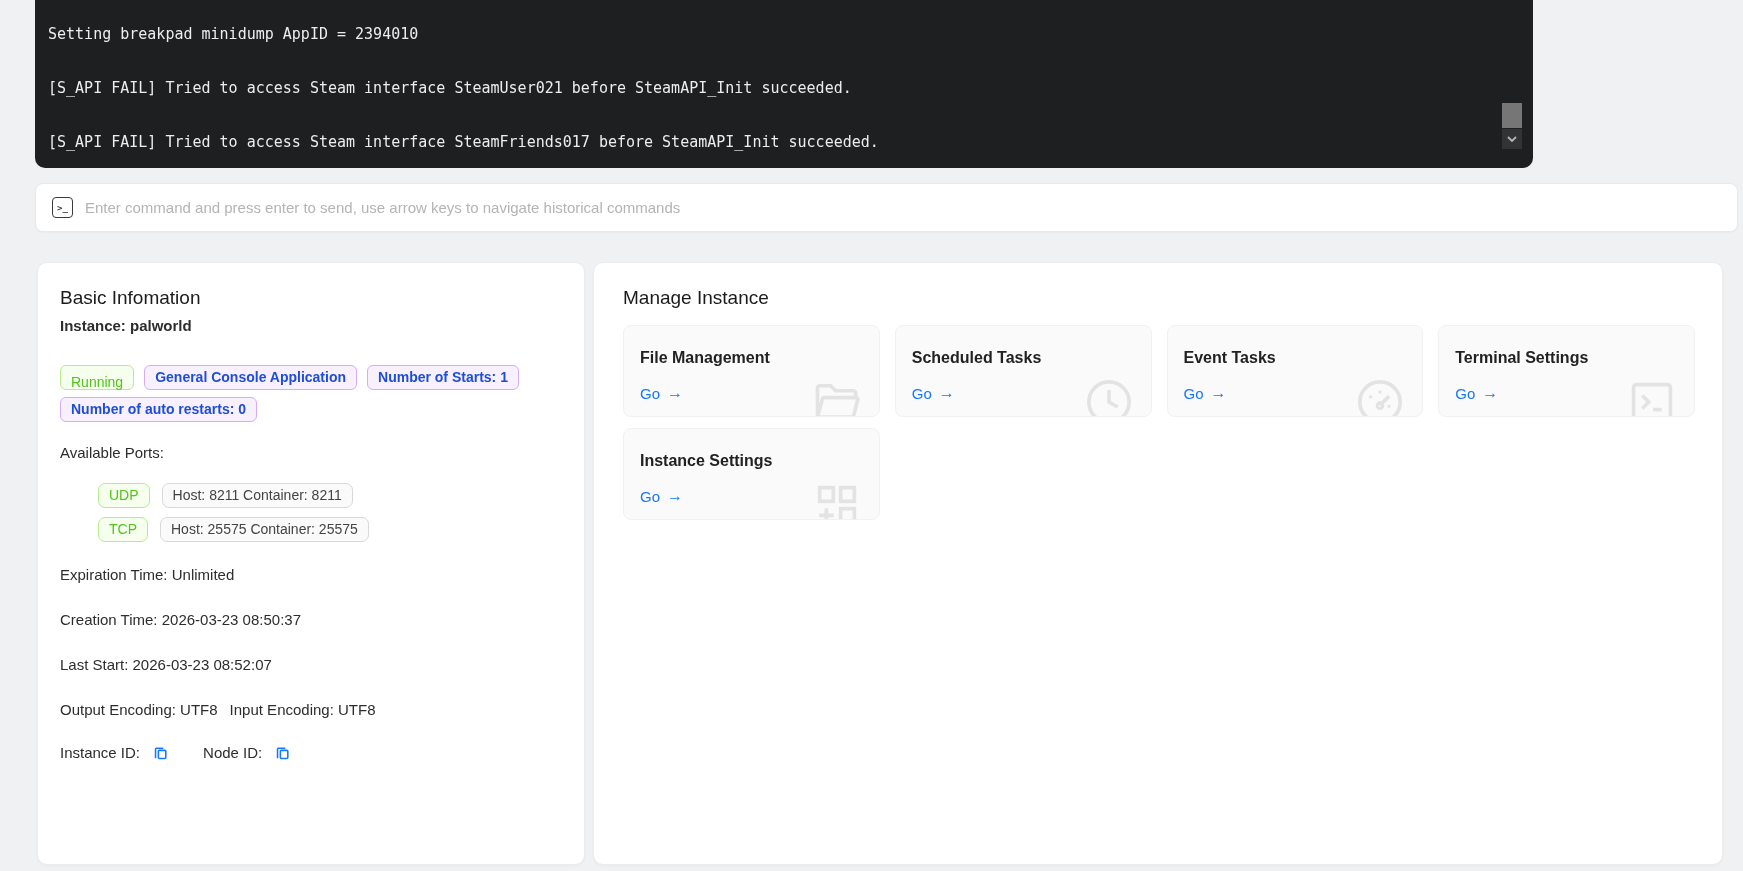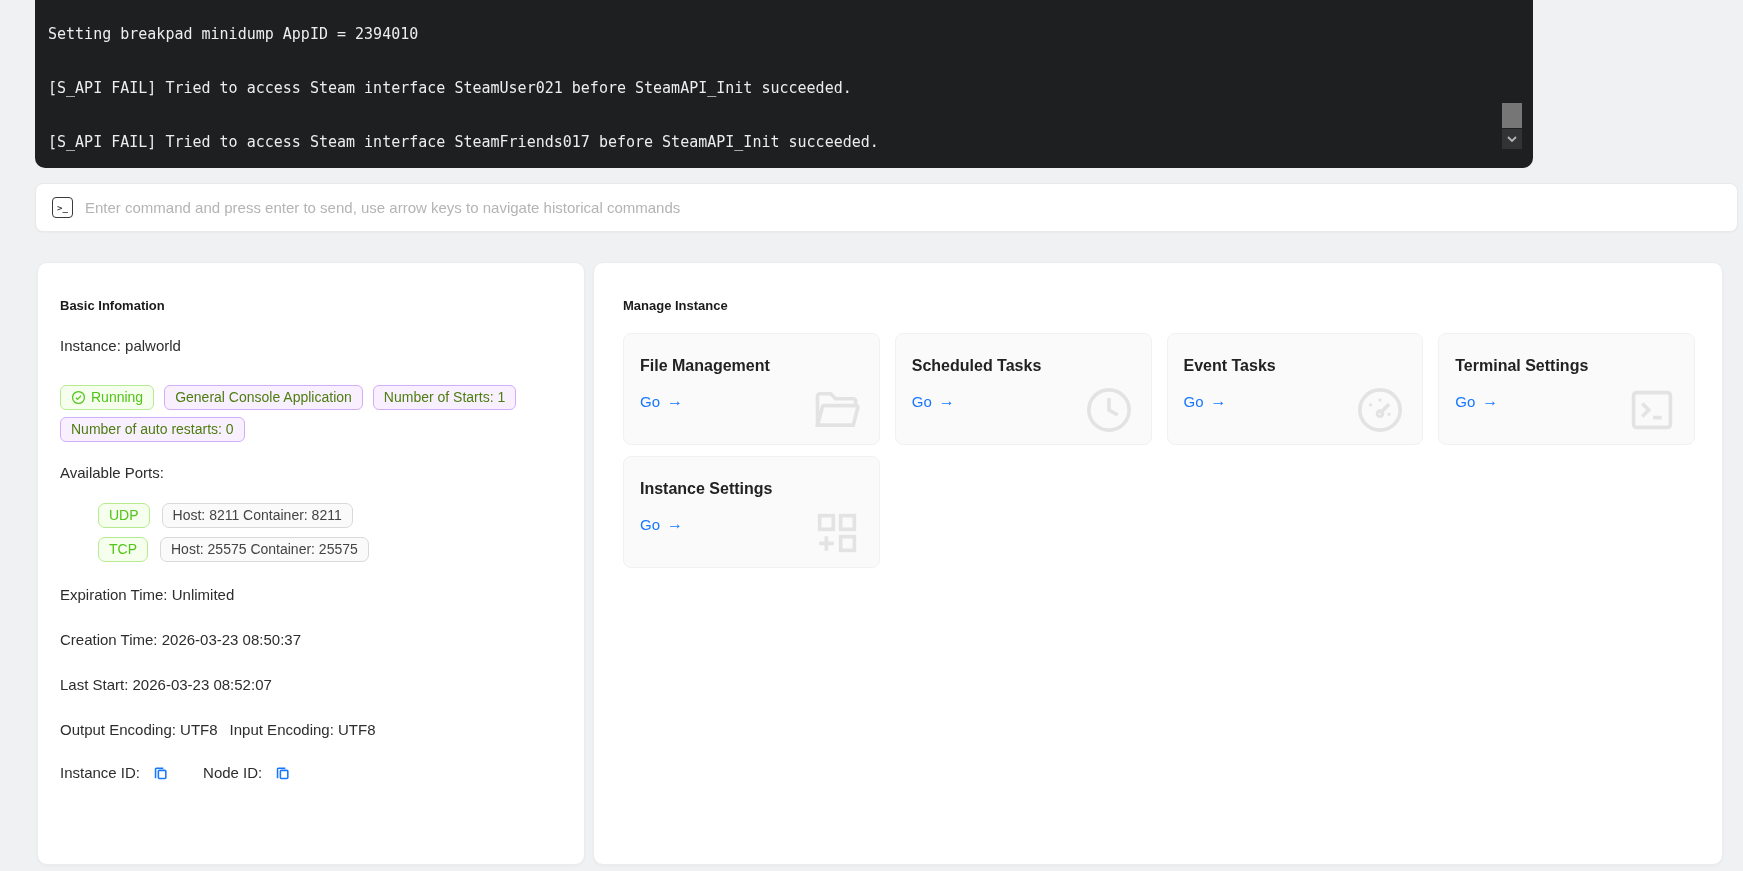--- a/index.html
+++ b/index.html
@@ -51,62 +51,62 @@
   .cmdinput::placeholder { color:#b4b4b4; opacity:1; }
 
   
   .card {
     position:absolute; top:262px; height:603px; background:#fff;
     border:1px solid #ececec; border-radius:10px;
     box-shadow:0 1px 3px rgba(0,0,0,0.04);
   }
   .card.basic { left:37px; width:548px; padding:22px 22px; }
   .card.manage { left:593px; width:1130px; padding:22px 27px 0 29px; }
-  .card h2 { font-size:13px; line-height:26px; font-weight:700; color:#1b1b1b;margin-top:8px; }
+  .card h2 { font-size:19px; line-height:26px; font-weight:400; color:#1b1b1b; }
 
   .line { font-size:15px; line-height:21px; color:#2d2d2d; }
-  .l-instance { margin-top:16px; }
+  .l-instance { margin-top:4px;font-weight:bold; }
   .l-resource { margin-top:27px; }
   .l-ports    { margin-top:20px; }
   .l-expire   { margin-top:22px; }
   .l-gap24    { margin-top:24px; }
   .l-ids      { margin-top:22px; display:flex; align-items:center; }
 
   .link { color:#1677ff; text-decoration:none; cursor:pointer; }
 
   .tagrow { display:flex; gap:10px; align-items:center; }
   .tagrow.first  { margin-top:29px; }
   .tagrow.second { margin-top:7px; }
   .tag {
     display:inline-flex; align-items:center; gap:5px;
     height:25px; padding:0 10px; font-size:14px; line-height:23px;
-    border-radius:6px; white-space:nowrap;
+    border-radius:6px; white-space:nowrap;flex-direction:column;
   }
   .tag.green  { background:#f6ffed; border:1px solid #b7eb8f; color:#52c41a; }
-  .tag.purple { background:#f9f0ff; border:1px solid #d3adf7; color:#4d7c0f; }
+  .tag.purple { background:#f9f0ff; border:1px solid #d3adf7; color:#1d4ed8;font-weight:bold; }
   .tag.gray   { background:#fafafa; border:1px solid #d9d9d9; color:#444; border-radius:7px; }
   .tag.proto  { border-radius:7px; }
 
   .portrow { display:flex; gap:12px; align-items:center; margin-left:38px;text-align:right; }
   .portrow.first  { margin-top:20px; }
   .portrow.second { margin-top:9px; }
 
   .enc-gap { margin-left:12px; }
 
   .copy-icon { margin-left:12px; cursor:pointer; }
   .nodeid-label { margin-left:34px; }
 
   
   .mgrid {
     margin-top:14px;
     display:grid; grid-template-columns:repeat(4,1fr);
     column-gap:15px; row-gap:11px;
   }
   .sub {
-    position:relative; height:112px; background:#fafafa;
+    position:relative; height:92px; background:#fafafa;
     border:1px solid #f1f1f1; border-radius:8px;
     padding:22px 16px; overflow:hidden; cursor:pointer;
   }
   .sub h3 { font-size:16px; line-height:20px; font-weight:700; color:#222; }
   .go {
     display:inline-flex; align-items:center; gap:7px; margin-top:16px;
     color:#1677ff; font-size:15px; text-decoration:none; cursor:pointer;
   }
   .go .arrow { font-size:16px; }
   .ghost { position:absolute; right:16px; top:50px; }

